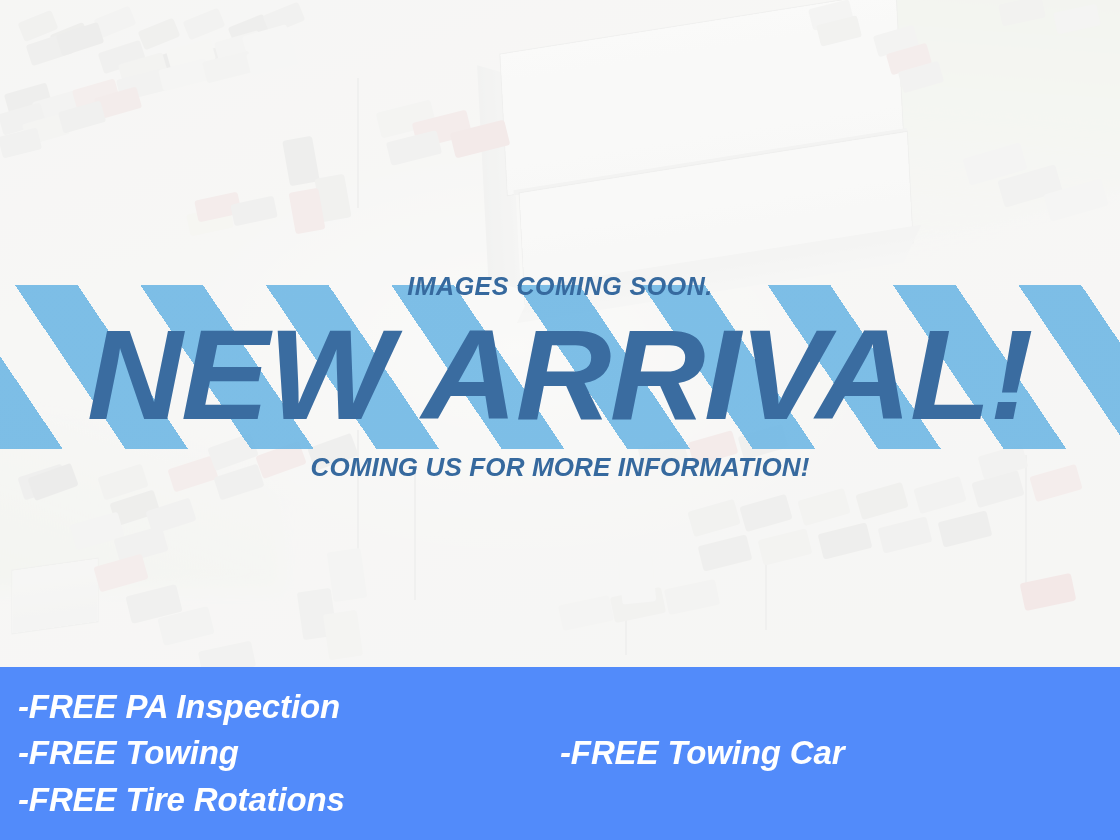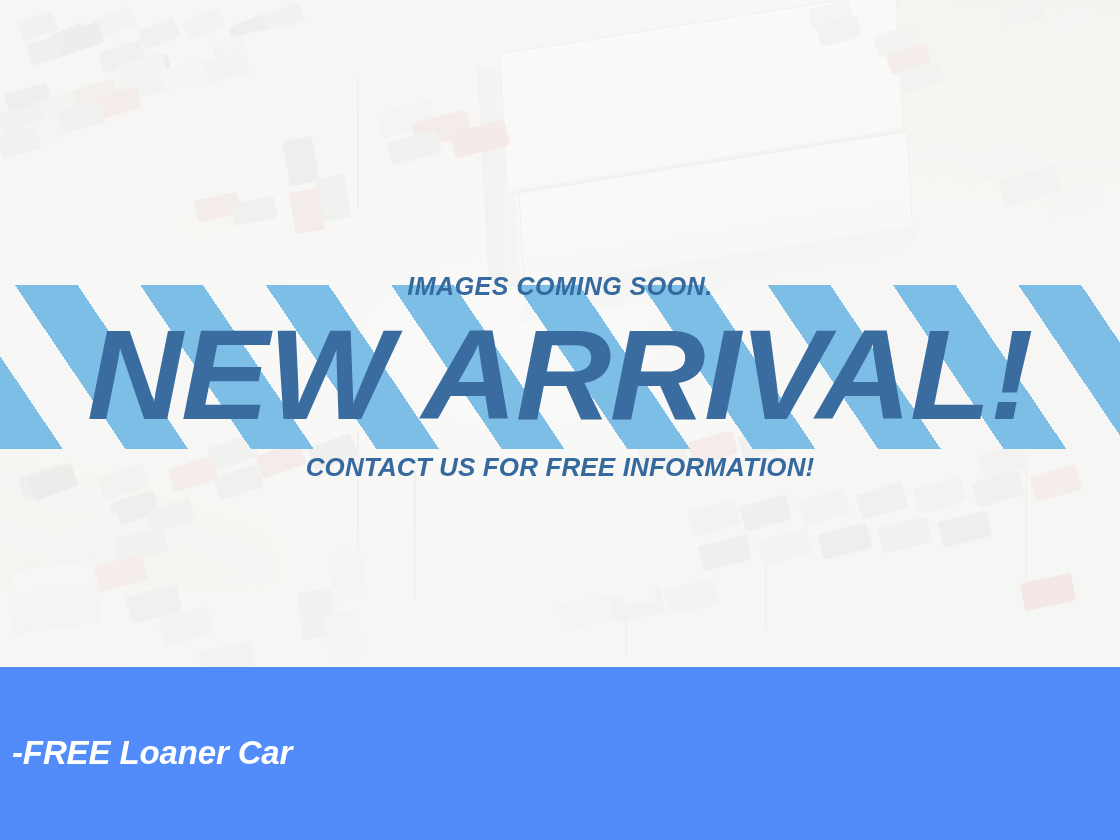--- a/index.html
+++ b/index.html
@@ -294,22 +294,27 @@
     </div>
 
     <div class="wash"></div>
   </div>
 
   <div class="stripes"></div>
 
   <div class="headline">
     <div class="kicker">IMAGES COMING SOON.</div>
     <div class="bigtitle">NEW ARRIVAL!</div>
-    <div class="subline">CONTACT US FOR FREE INFORMATION!</div>
+    <div class="subline">COMING US FOR MORE INFORMATION!</div>
   </div>
 
   <div class="offers">
+    <div class="offers-col col-left">
+      <div class="offer">-FREE PA Inspection</div>
+      <div class="offer">-FREE Towing</div>
+      <div class="offer">-FREE Tire Rotations</div>
+    </div>
     <div class="offers-col col-right">
-      <div class="offer">-FREE Loaner Car</div>
+      <div class="offer">-FREE Towing Car</div>
     </div>
   </div>
 
 </div>
 
 </body></html>

